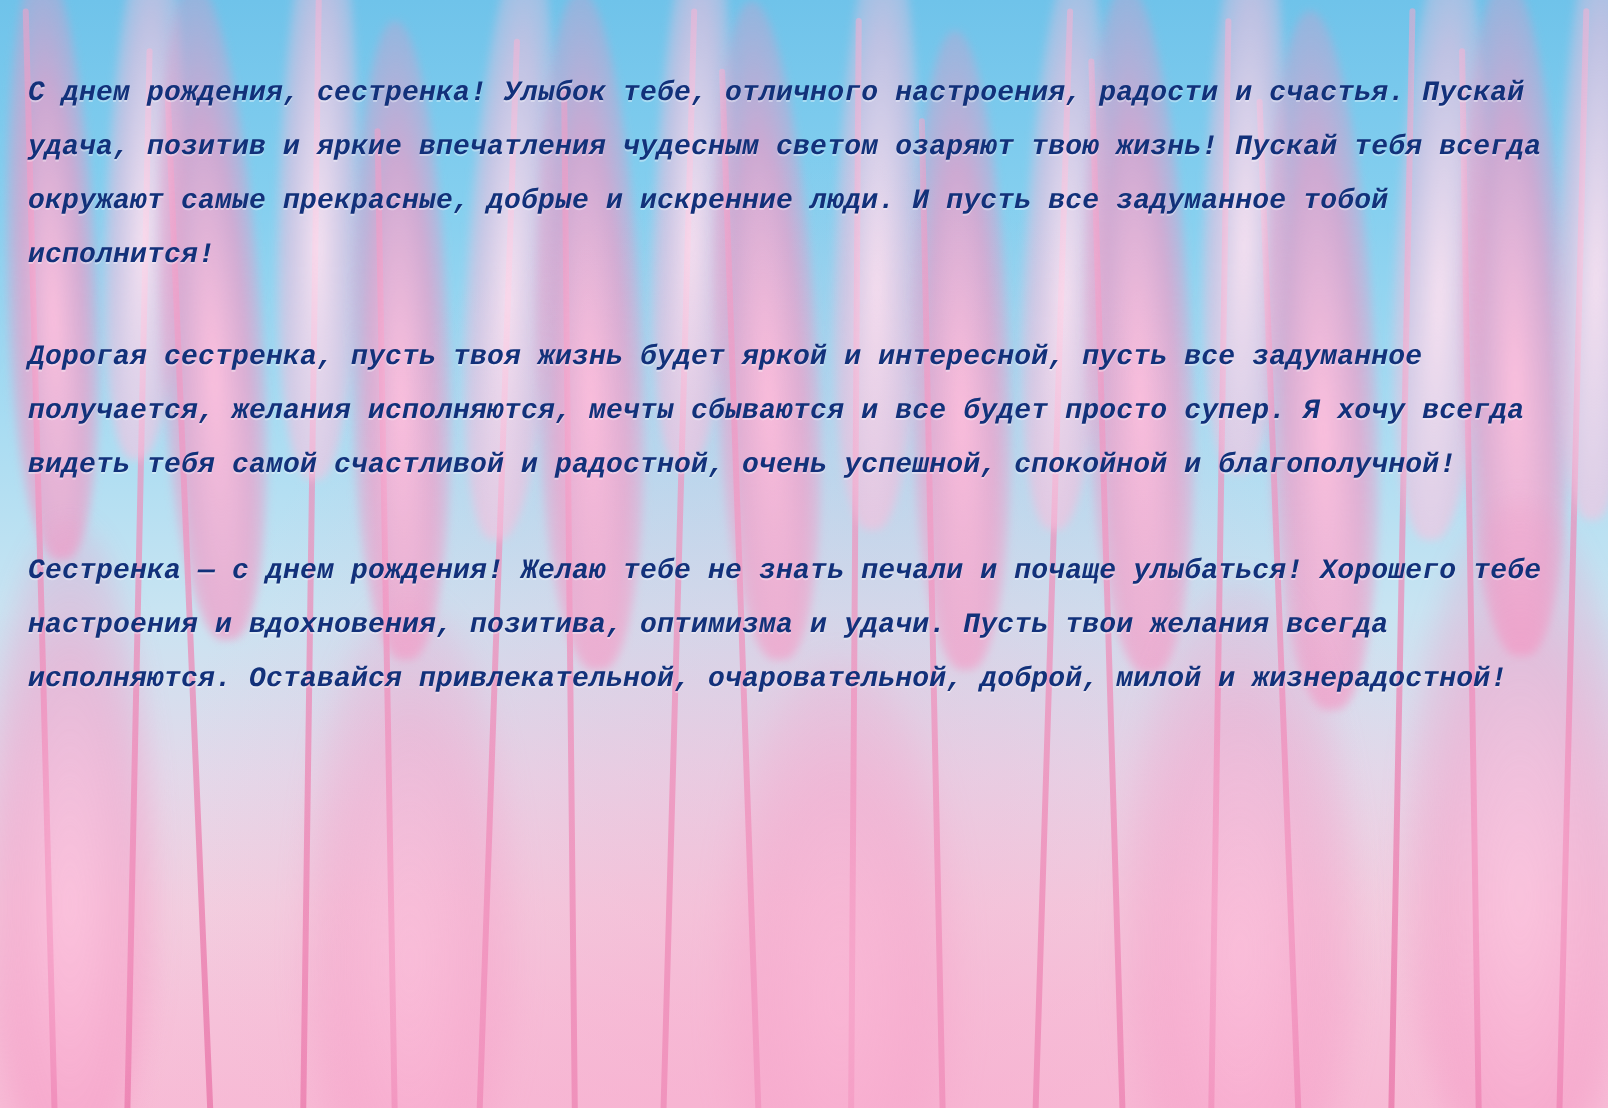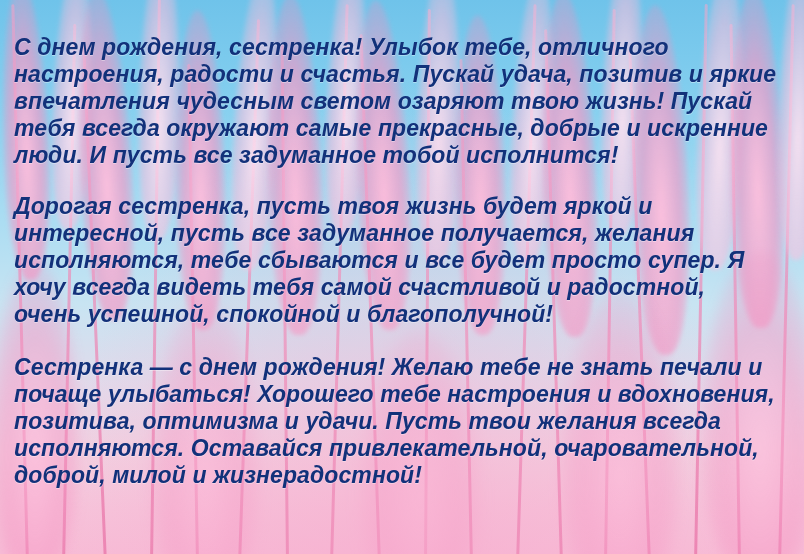--- a/index.html
+++ b/index.html
@@ -72,24 +72,24 @@
     position: absolute;
     left: 0;
     top: 0;
     width: 804px;
     height: 554px;
     box-sizing: border-box;
     padding: 34px 26px 10px 14px;
   }
   .para {
     margin: 0 0 24px 0;
-    font-family: Liberation Sans, sans-serif;
+    font-family: Liberation Mono, monospace;
     font-style: italic;
     font-weight: bold;
-    font-size: 23px;
+    font-size: 14px;
     line-height: 27px;
     color: #12317a;
     text-shadow: 0 1px 0 rgba(255,255,255,0.35);
     letter-spacing: 0.1px;
   }
   .para:last-child { margin-bottom: 0; }
   .p2 { margin-bottom: 26px; }
 </style>
 </head>
 <body>
@@ -140,17 +140,17 @@
     <div class="plume" style="left:150px; top:300px; width:110px; height:300px; filter:blur(7px); opacity:.6;"></div>
     <div class="plume" style="left:360px; top:330px; width:120px; height:280px; filter:blur(8px); opacity:.6;"></div>
     <div class="plume" style="left:560px; top:290px; width:120px; height:310px; filter:blur(7px); opacity:.65;"></div>
     <div class="plume" style="left:700px; top:250px; width:120px; height:330px; filter:blur(6px); opacity:.7;"></div>
   </div>
 
   <div class="haze"></div>
 
   <div class="text-block">
     <p class="para p1">С днем рождения, сестренка! Улыбок тебе, отличного настроения, радости и счастья. Пускай удача, позитив и яркие впечатления чудесным светом озаряют твою жизнь! Пускай тебя всегда окружают самые прекрасные, добрые и искренние люди. И пусть все задуманное тобой исполнится!</p>
-    <p class="para p2"> Дорогая сестренка, пусть твоя жизнь будет яркой и интересной, пусть все задуманное получается, желания исполняются, тебе сбываются и все будет просто супер. Я хочу всегда видеть тебя самой счастливой и радостной, очень успешной, спокойной и благополучной!</p>
+    <p class="para p2"> Дорогая сестренка, пусть твоя жизнь будет яркой и интересной, пусть все задуманное получается, желания исполняются, мечты сбываются и все будет просто супер. Я хочу всегда видеть тебя самой счастливой и радостной, очень успешной, спокойной и благополучной!</p>
     <p class="para p3">Сестренка — с днем рождения! Желаю тебе не знать печали и почаще улыбаться! Хорошего тебе настроения и вдохновения, позитива, оптимизма и удачи. Пусть твои желания всегда исполняются. Оставайся привлекательной, очаровательной, доброй, милой и жизнерадостной!</p>
   </div>
 
 </div>
 
 </body></html>

